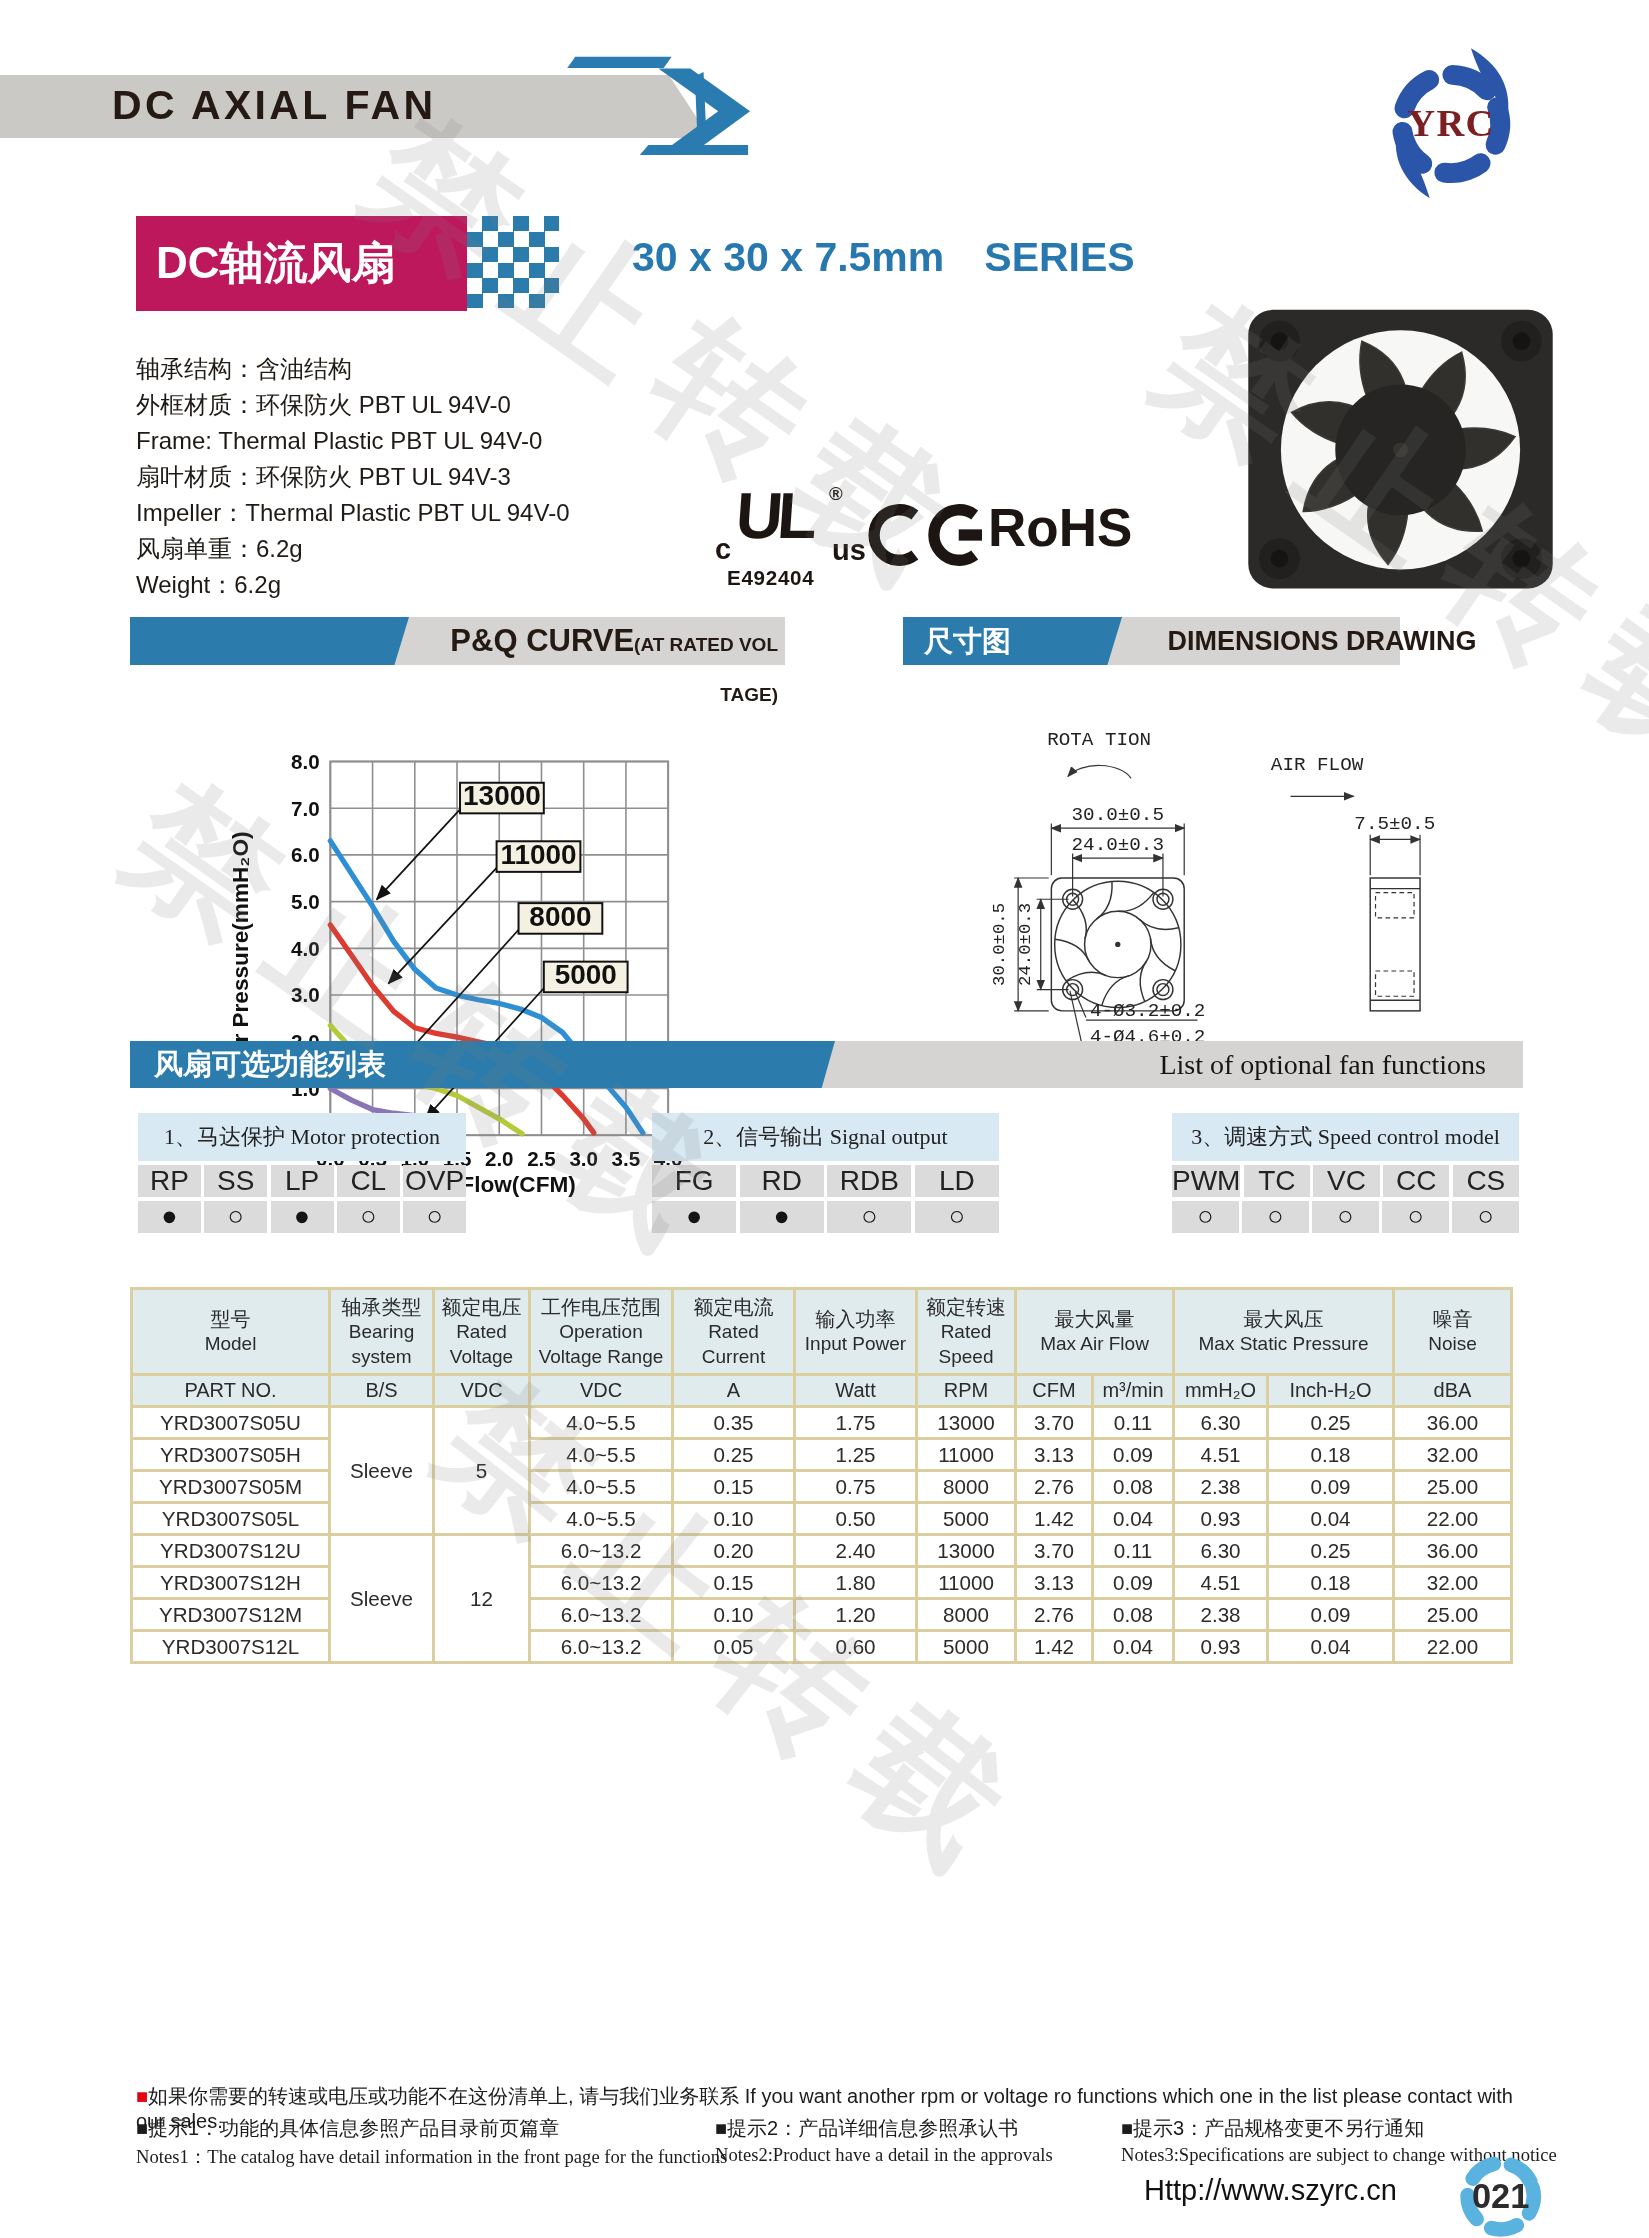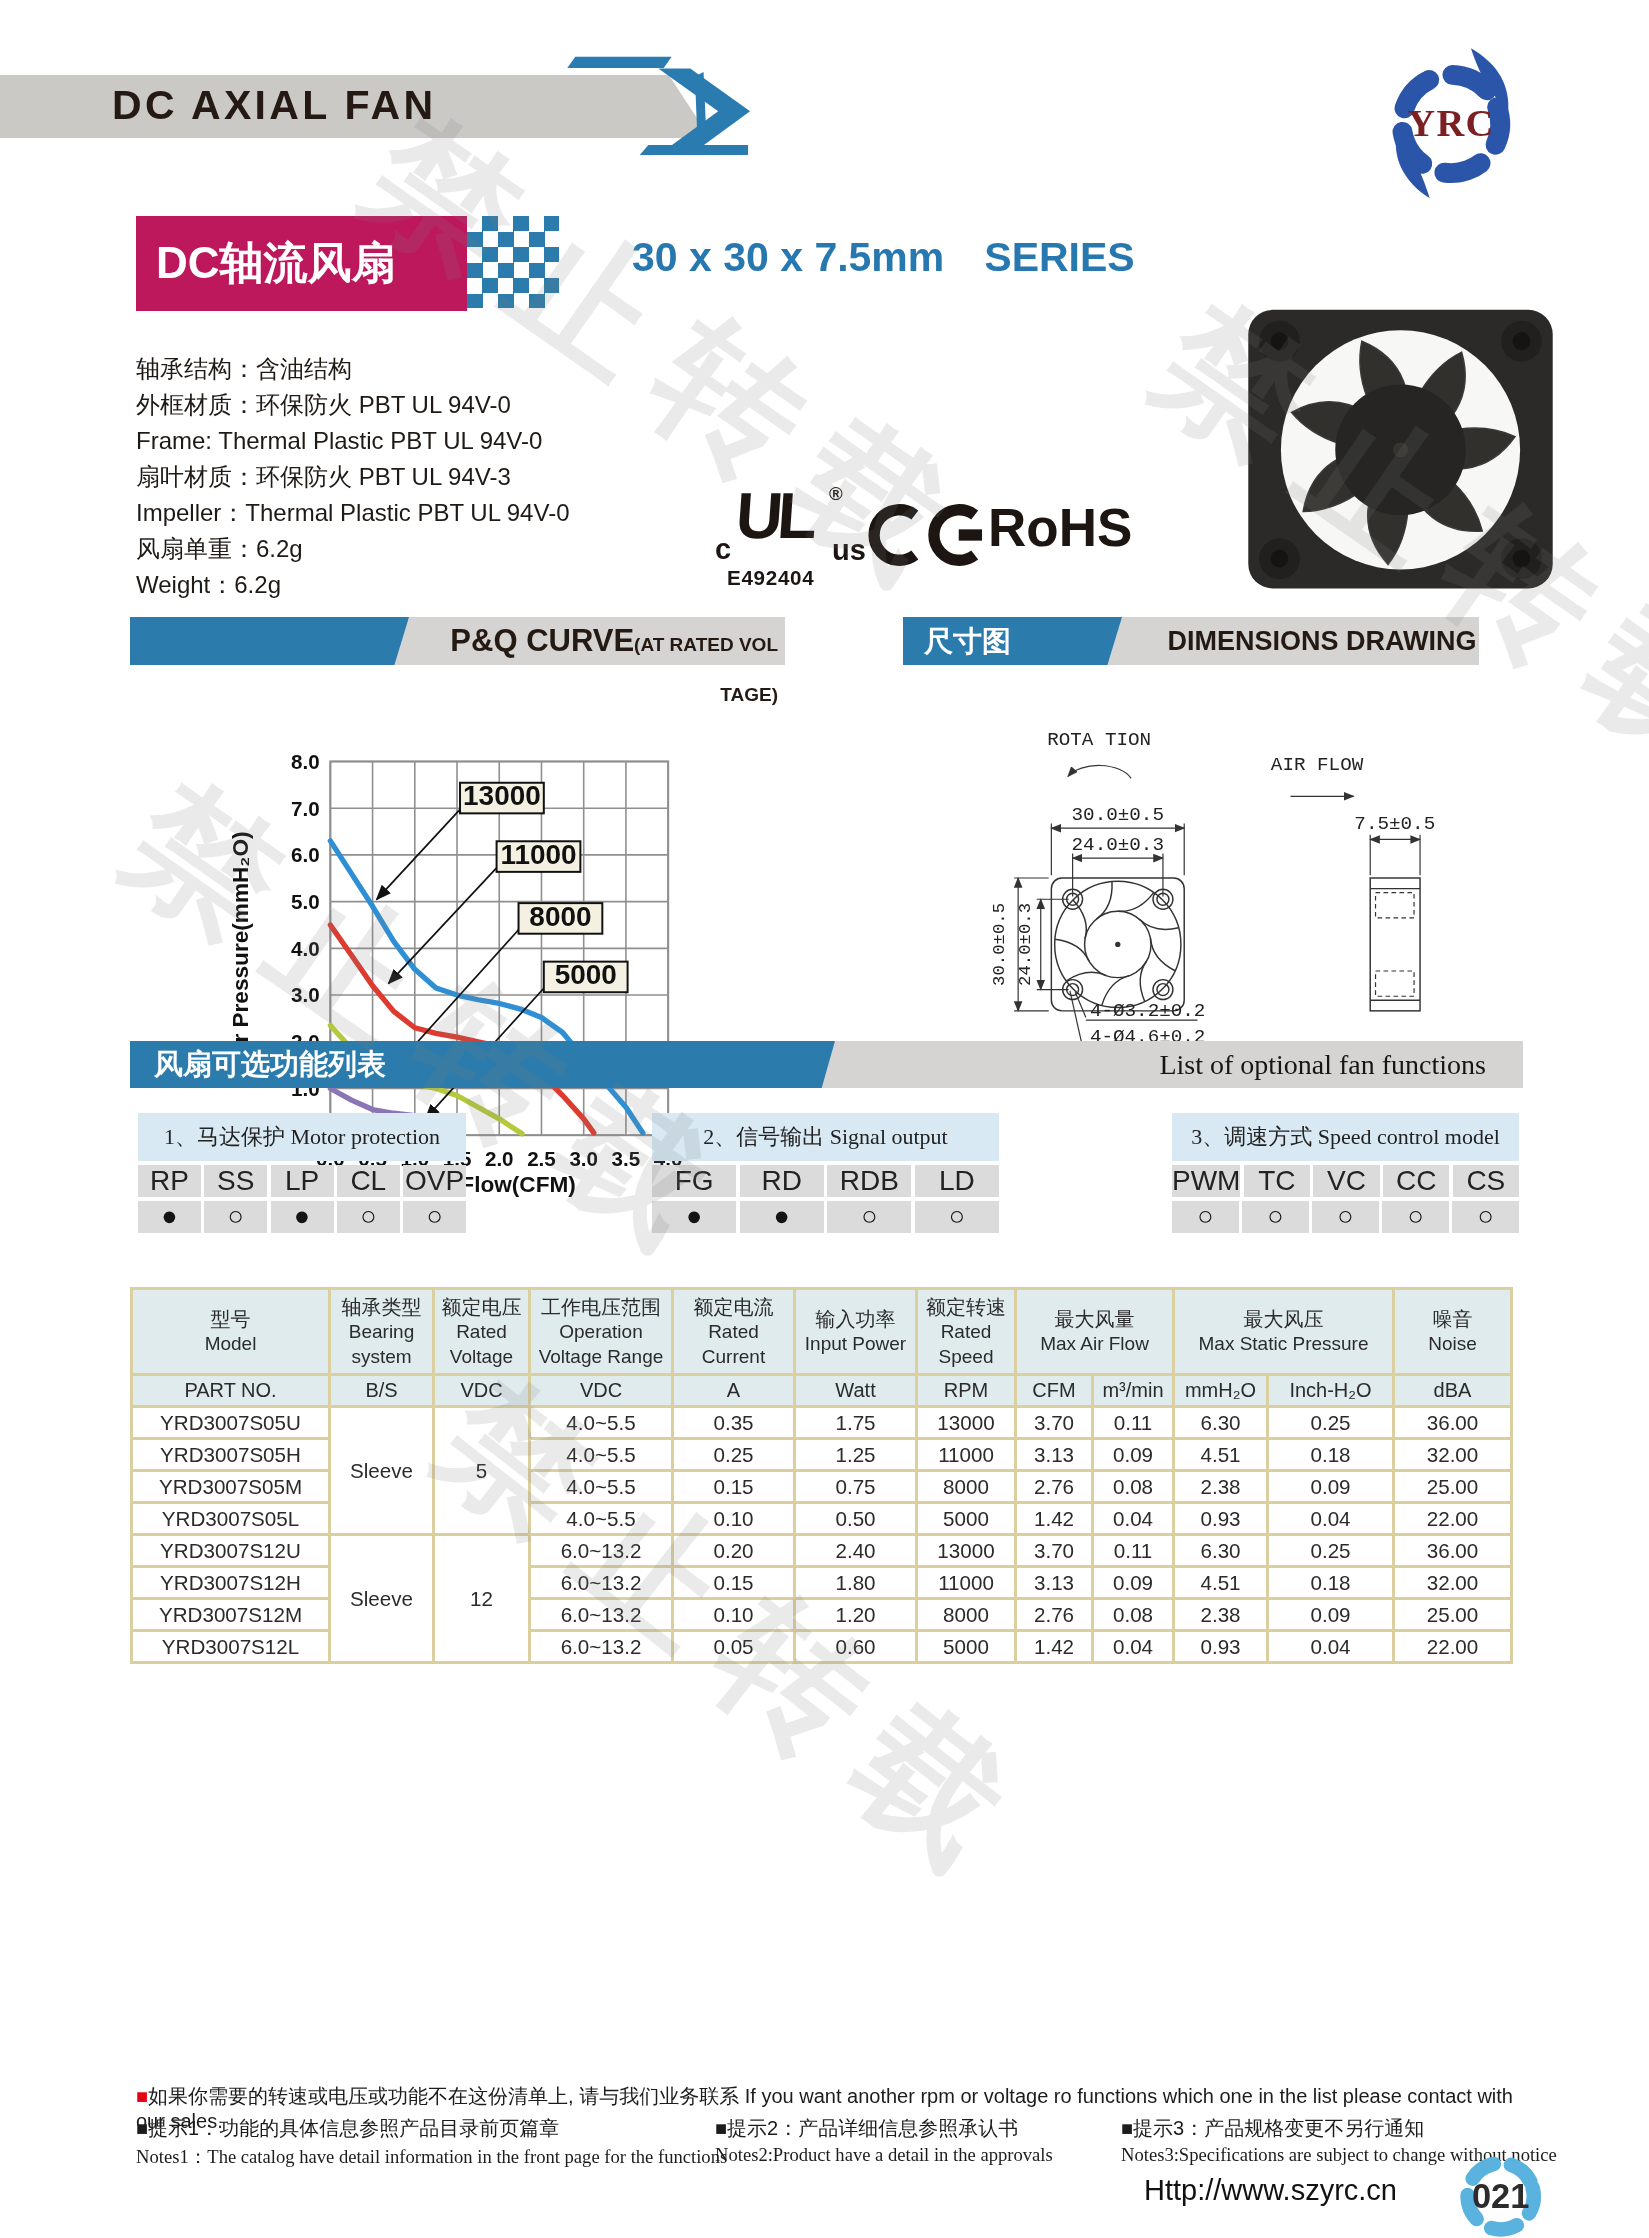--- a/index.html
+++ b/index.html
@@ -40,21 +40,21 @@
 
   
   .bar{height:48px;background:#d5d4d2;}
   .bar .blue{position:absolute;left:0;top:0;height:48px;background:#2b7cac;
              clip-path:polygon(0 0,100% 0,calc(100% - 14.6px) 100%,0 100%);}
   #pq-bar{left:130px;top:617px;width:655px;}
   #pq-bar .blue{width:279px;}
   #pq-bar .t{position:absolute;left:286px;width:362px;text-align:right;line-height:48px;color:#241a13;}
   #pq-bar .t b{font-size:31px;font-weight:bold;}
   #pq-bar .t small{font-size:19px;font-weight:bold;}
-  #dim-bar{left:903px;top:617px;width:576px;}
+  #dim-bar{left:903px;top:617px;width:497px;}
   #dim-bar .blue{width:219px;}
   #dim-bar .cn{position:absolute;left:21px;line-height:48px;font-size:29px;font-weight:bold;color:#fff;}
   #dim-bar .en{position:absolute;left:226px;width:386px;text-align:center;line-height:48px;font-size:27px;font-weight:bold;color:#241a13;}
 
   
   #pqsvg{left:100px;top:685px;}
   .tick{font:bold 31px "Liberation Sans",sans-serif;fill:#111;}
   .axis-label{font:bold 34px "Liberation Sans",sans-serif;fill:#111;}
   .gridline{stroke:#8f8f8f;stroke-width:2.4;}
   .ann-box{fill:#f5f1e2;stroke:#111;stroke-width:3;}

